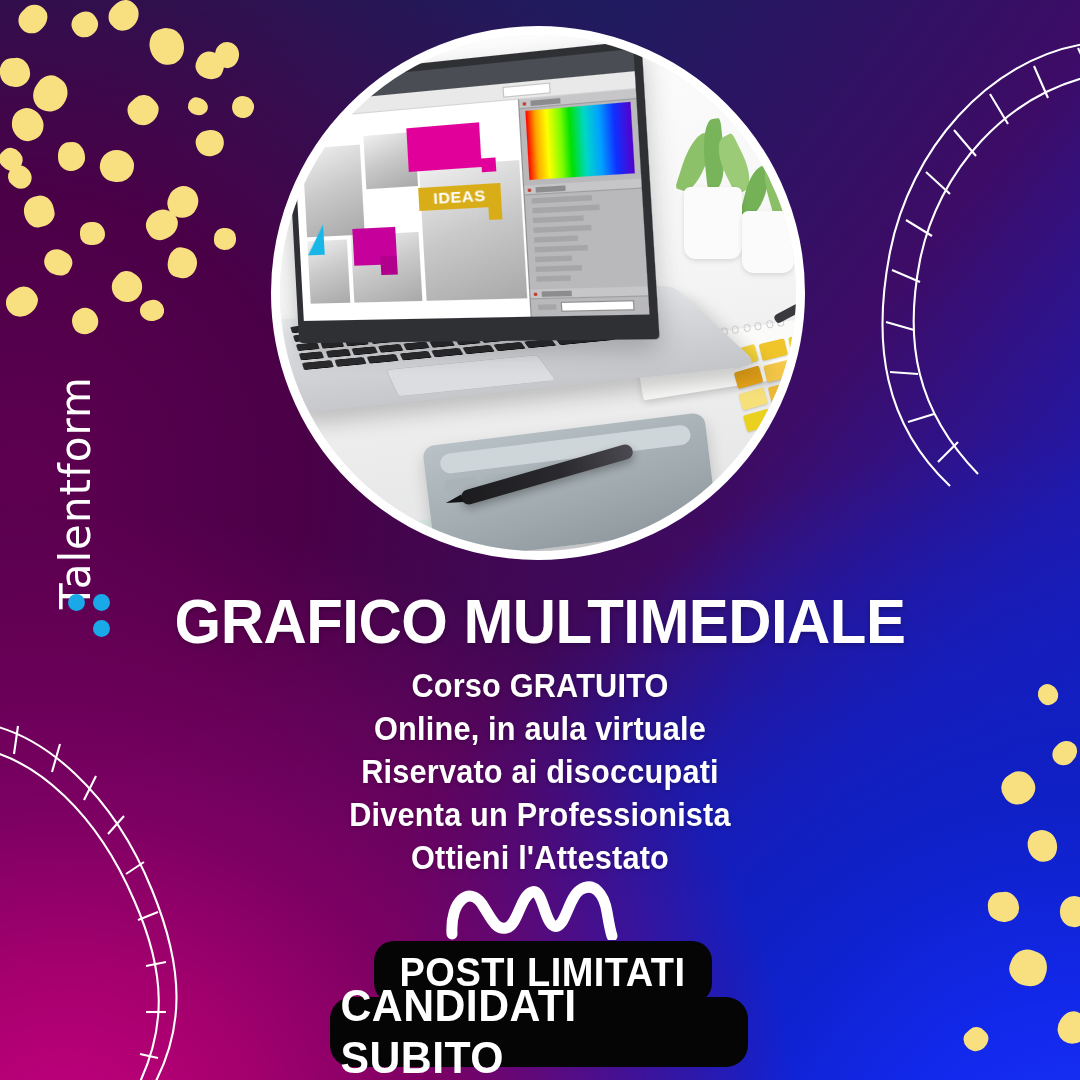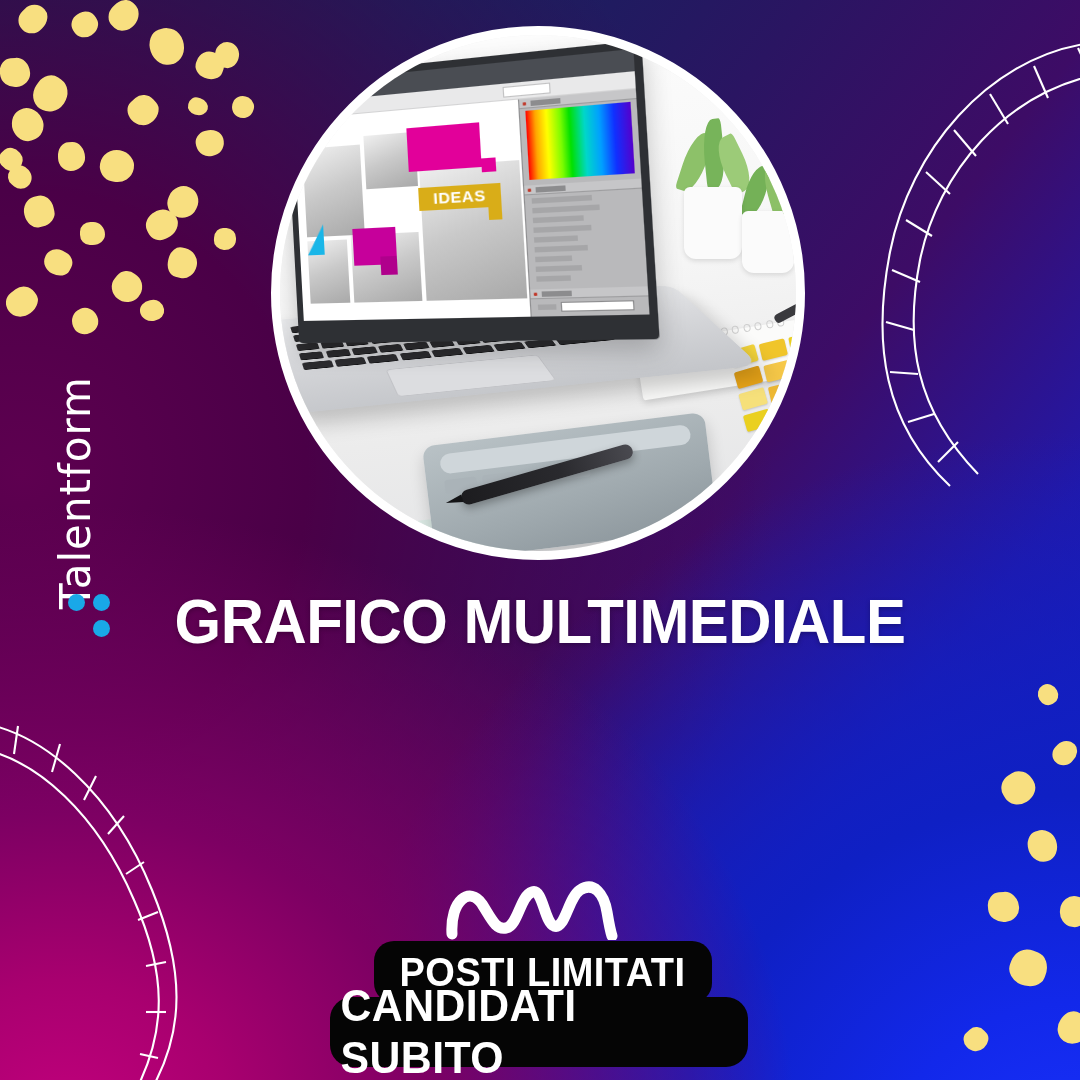--- a/index.html
+++ b/index.html
@@ -463,20 +463,27 @@
             <i style="left: 76px;"></i>
             <i style="left: 114px;"></i>
           </div>
       </div>
       <div class="stylus"></div>
     </div>
   </div>
 
   <div class="headline">GRAFICO MULTIMEDIALE</div>
 
+  <ul class="sublist">
+    <li>Corso GRATUITO</li>
+    <li>Online, in aula virtuale</li>
+    <li>Riservato ai disoccupati</li>
+    <li>Diventa un Professionista</li>
+    <li>Ottieni l'Attestato</li>
+  </ul>
 
   <div class="squiggle">
     <svg width="182" height="62" viewBox="0 0 182 62">
       <path d="M8 56 C6 22, 26 8, 38 26 C48 42, 52 52, 62 50 C74 48, 76 18, 88 14
                C99 10, 100 44, 110 48 C121 52, 124 20, 136 12
                C150 3, 160 16, 163 34 C165 46, 166 52, 168 58"></path>
     </svg>
   </div>
 
   <div class="cta">

